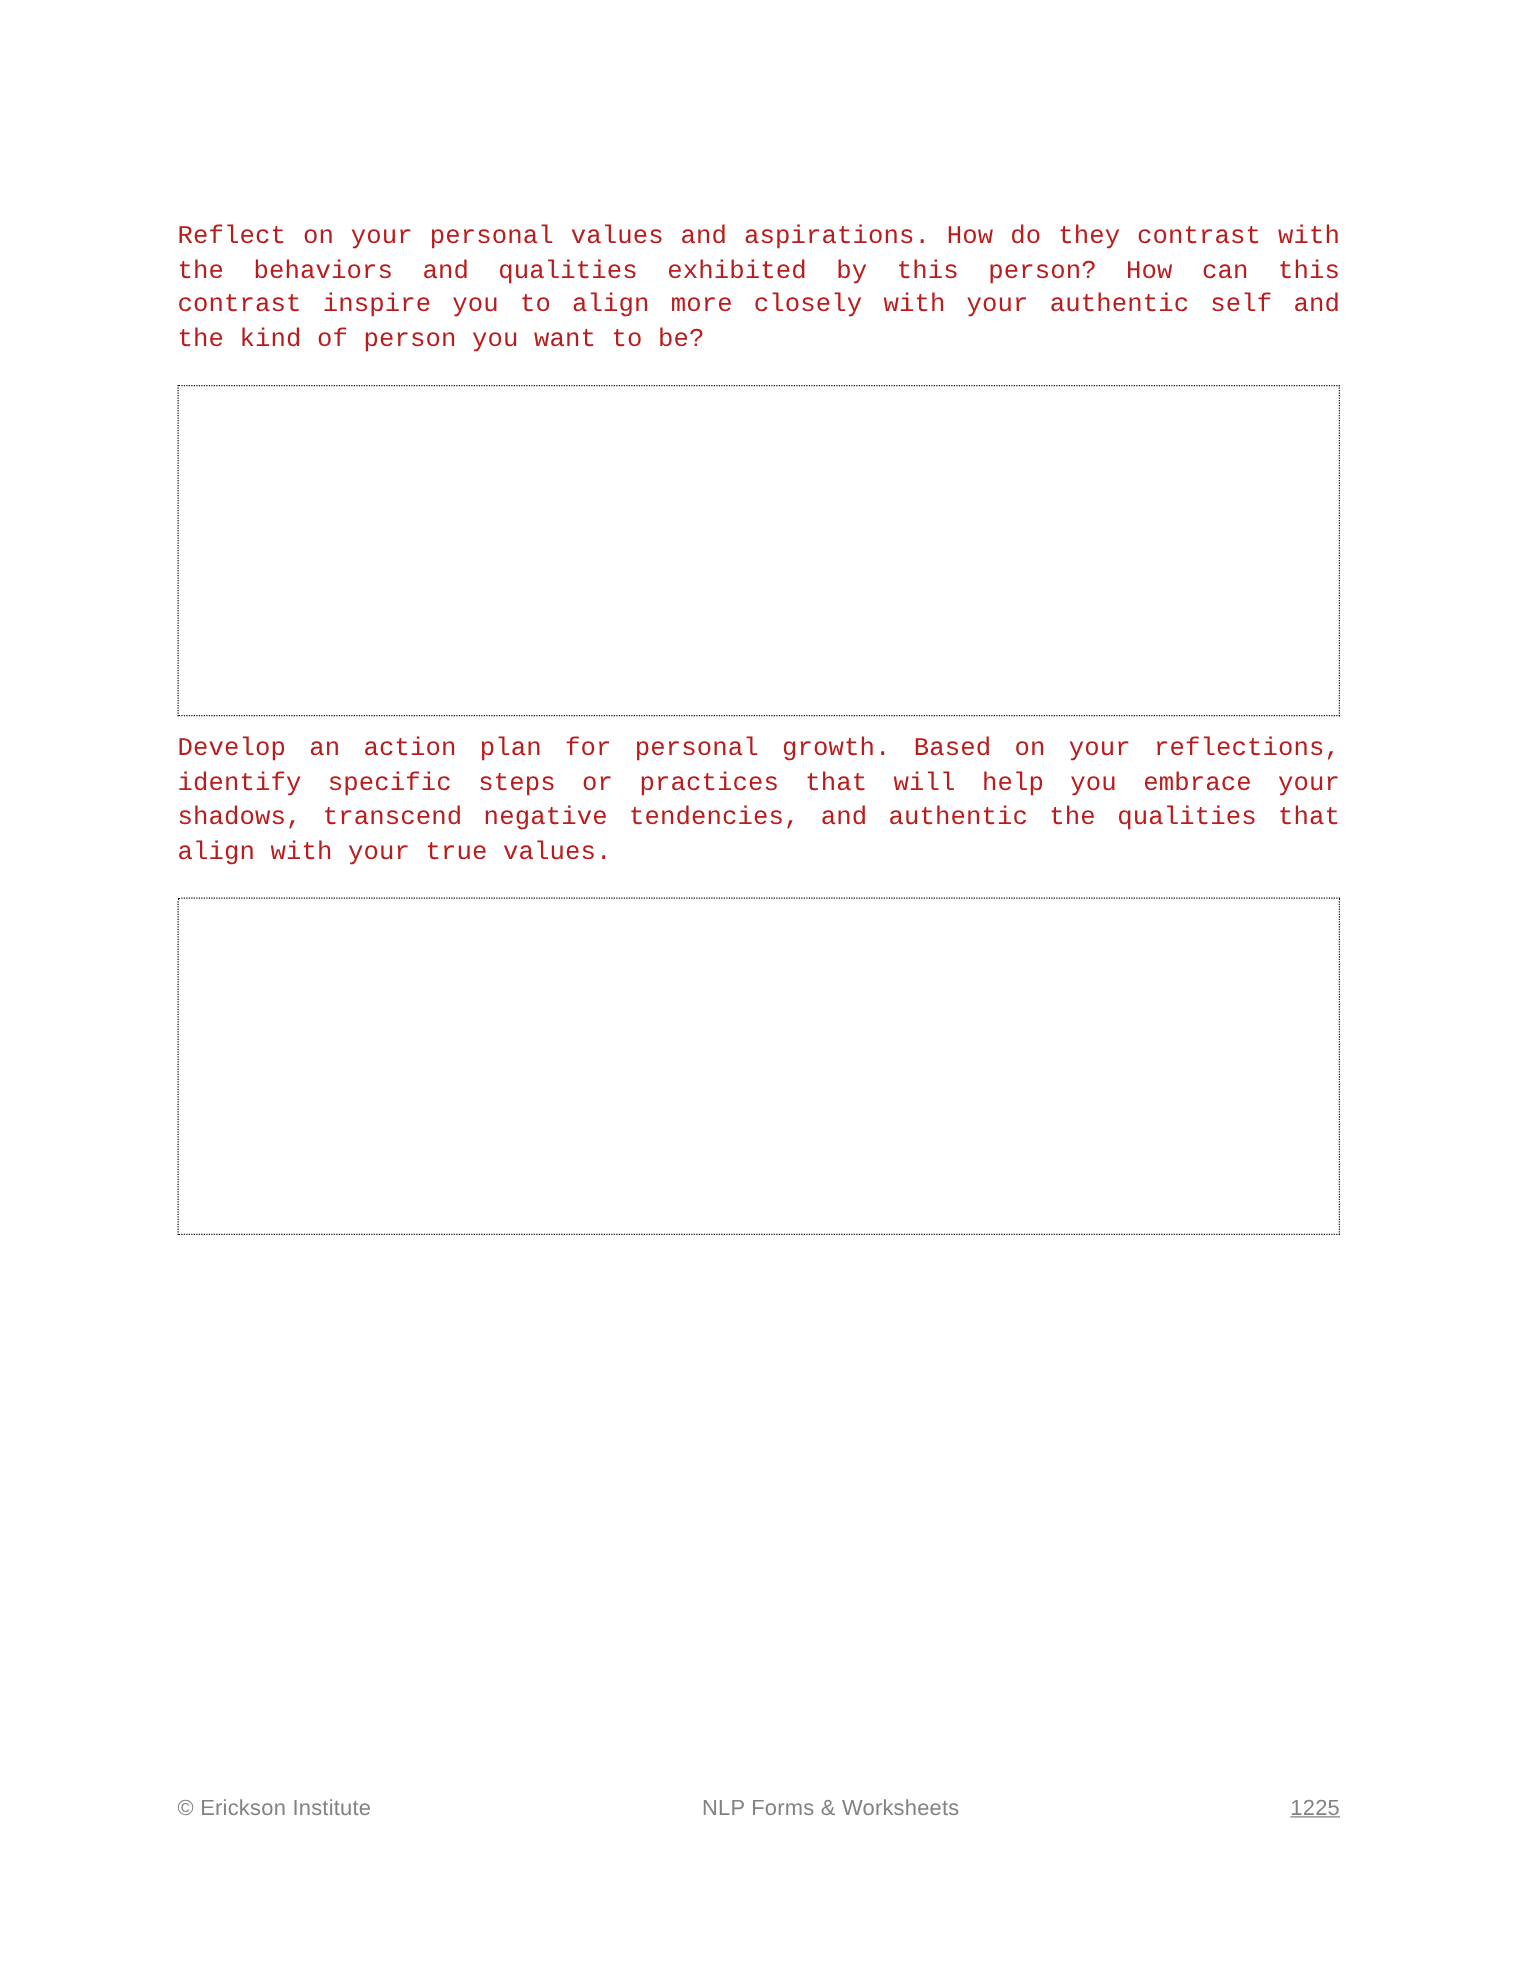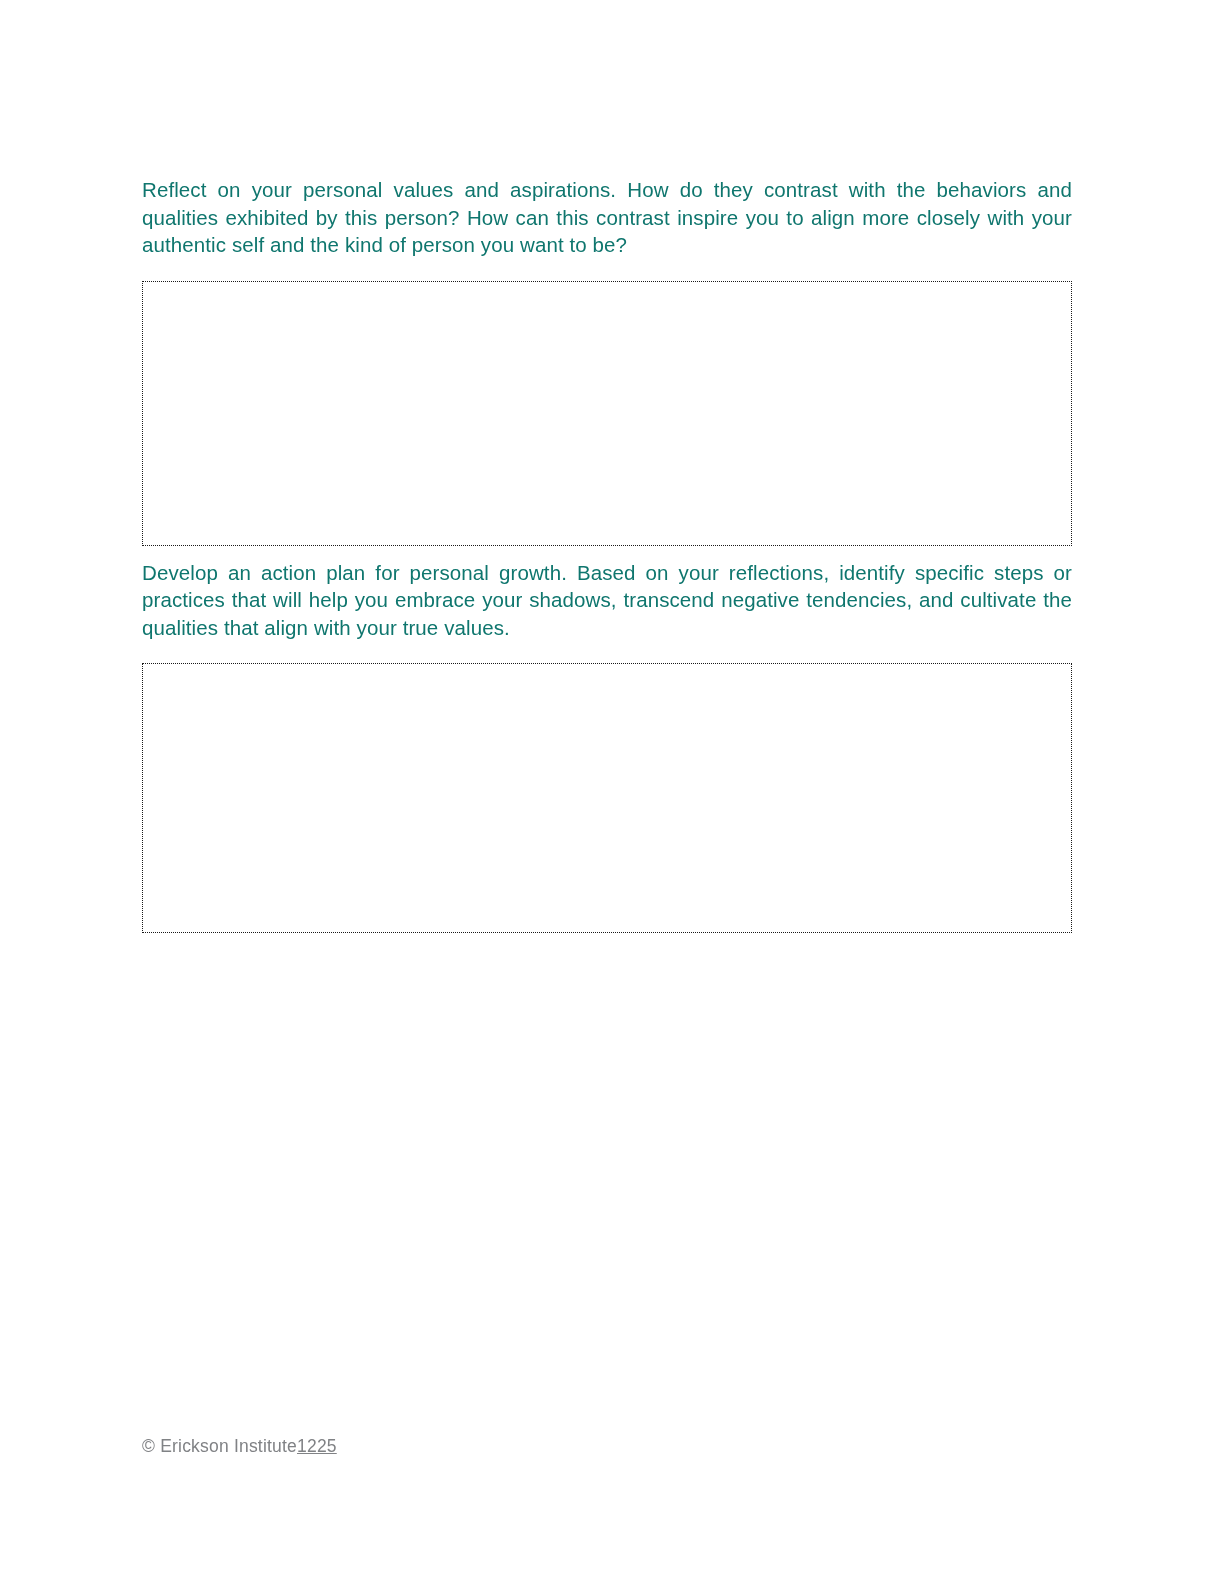--- a/index.html
+++ b/index.html
@@ -21,25 +21,26 @@
   }
   .content {
     position: absolute;
     left: 142px;
     top: 176px;
     width: 930px;
   }
   .prompt {
     font-size: 20.5px;
     line-height: 27.5px;
-    color: #0f766e;
+    color: #b91c1c;
     text-align: justify;
     text-justify: inter-word;
     margin: 0;
     letter-spacing: 0.1px;
+    font-family: Liberation Mono, monospace;
   }
   .prompt-2 {
     margin-top: 0;
   }
   .answer-box {
     box-sizing: border-box;
     border: 1.6px dotted #1a1a1a;
     background: #ffffff;
   }
   .box-1 {
@@ -87,24 +88,25 @@
 <div class="page">
 
   <div class="content">
 
     <p class="prompt prompt-1">Reflect on your personal values and aspirations. How do they contrast with the behaviors and qualities exhibited by this person? How can this contrast inspire you to align more closely with your authentic self and the kind of person you want to be?</p>
 
     <div class="answer-box box-1"></div>
 
     <div class="gap-after-box-1"></div>
 
-    <p class="prompt prompt-2">Develop an action plan for personal growth. Based on your reflections, identify specific steps or practices that will help you embrace your shadows, transcend negative tendencies, and cultivate the qualities that align with your true values.</p>
+    <p class="prompt prompt-2">Develop an action plan for personal growth. Based on your reflections, identify specific steps or practices that will help you embrace your shadows, transcend negative tendencies, and authentic the qualities that align with your true values.</p>
 
     <div class="answer-box box-2"></div>
 
   </div>
 
   <div class="footer">
     <span class="footer-left">© Erickson Institute</span>
+    <span class="footer-center">NLP Forms &amp; Worksheets</span>
     <span class="footer-right">1225</span>
   </div>
 
 </div>
 
 </body></html>

